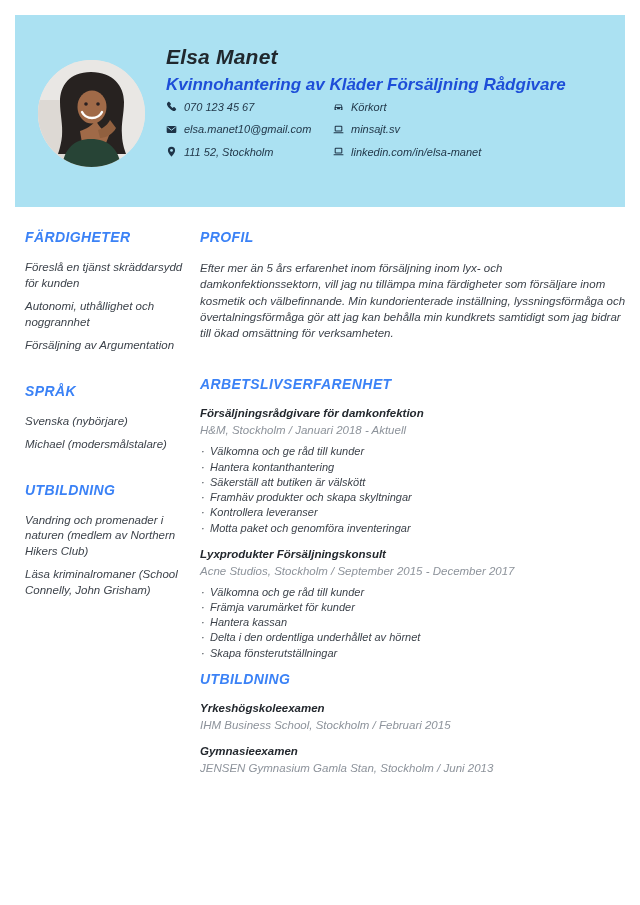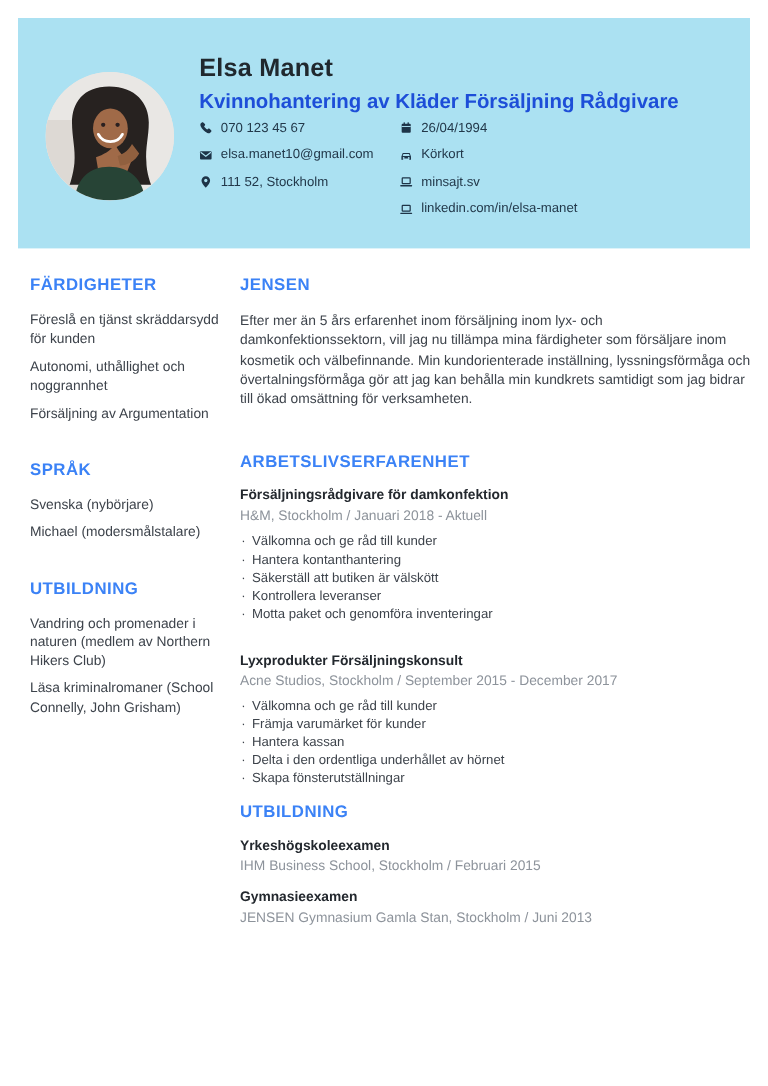--- a/index.html
+++ b/index.html
@@ -1,18 +1,18 @@
 <!DOCTYPE html>
 <html><head>
 <meta charset="utf-8">
 <style>
   * { margin:0; padding:0; box-sizing:border-box; }
   html,body { width:640px; height:905px; background:#ffffff; overflow:hidden;
               font-family:"Liberation Sans", sans-serif; }
-  .page { position:relative; width:628px; height:905px; background:#fff; }
+  .page { position:relative; width:628px; height:905px; background:#fff;font-style:italic; }
 
   
   .banner { position:absolute; left:15px; top:15px; width:610px; height:192px;
             background:#abe1f2; }
   .photo { position:absolute; left:23px; top:45px; width:107px; height:107px;
            border-radius:50%; overflow:hidden; background:#e9e7e4; }
   .name { position:absolute; left:151px; top:30px; font-size:21px; font-weight:bold;
           color:#20282e; letter-spacing:.2px; }
   .subtitle { position:absolute; left:151px; top:60px; font-size:17px; font-weight:bold;
               color:#1d4ed8; }
@@ -28,21 +28,21 @@
   .sidebar { position:absolute; left:25px; top:229px; width:158px; }
   .main    { position:absolute; left:200px; top:229px; width:426px; }
 
   .sec-h { font-size:14px; font-weight:bold; color:#3b82f6; letter-spacing:.4px;
            margin-bottom:15px; }
   .side-sec { margin-bottom:29px; }
   .side-item { font-size:11.5px; line-height:15.5px; color:#3d434b; margin-bottom:8px; }
 
   .profile-text { font-size:11.5px; line-height:16.3px; color:#3d434b; margin-bottom:35px; }
 
-  .job { margin-bottom:24px; }
+  .job { margin-bottom:12px; }
   .job-title { font-size:11.5px; font-weight:bold; color:#23282e; margin-bottom:5px; }
   .job-meta  { font-size:11.5px; color:#8d939b; margin-bottom:8px; }
   .bullets .b { position:relative; font-size:11px; line-height:15.2px; color:#3d434b;
                 padding-left:10px; }
   .bullets .b::before { content:"·"; position:absolute; left:1px; top:0; color:#3d434b; }
 
   .edu { margin-bottom:14px; }
   .edu-title { font-size:11.5px; font-weight:bold; color:#23282e; margin-bottom:5px; }
   .edu-meta  { font-size:11.5px; color:#8d939b; }
   .gap-lg { margin-bottom:10px; }
@@ -98,31 +98,20 @@
             </svg>
         </span>
         <span>111 52, Stockholm</span>
       </div>
     </div>
 
     <div class="contact-col col-b">
       <div class="contact-row">
         <span class="ci">
           <svg viewBox="0 0 16 16">
-              <rect x="2.5" y="3" width="11" height="11" rx="1.2" fill="#1e3448"></rect>
-              <rect x="4.8" y="1.3" width="1.6" height="3" rx=".6" fill="#1e3448"></rect>
-              <rect x="9.6" y="1.3" width="1.6" height="3" rx=".6" fill="#1e3448"></rect>
-              <line x1="2.5" y1="6.4" x2="13.5" y2="6.4" stroke="#abe1f2" stroke-width="1.2"></line>
-            </svg>
-        </span>
-        <span>26/04/1994</span>
-      </div>
-      <div class="contact-row">
-        <span class="ci">
-          <svg viewBox="0 0 16 16">
               <path fill="#1e3448" d="M2.2 9.2 3.8 5h8.4l1.6 4.2v4h-2.1v-1.3H4.3V13.2H2.2zM4.6 6.2l-.9 2.4h8.6l-.9-2.4z"></path>
               <circle cx="4.9" cy="11" r="1.1" fill="#abe1f2"></circle>
               <circle cx="11.1" cy="11" r="1.1" fill="#abe1f2"></circle>
             </svg>
         </span>
         <span>Körkort</span>
       </div>
       <div class="contact-row">
         <span class="ci">
           <svg viewBox="0 0 16 16">
@@ -162,34 +151,35 @@
     <div class="side-sec">
       <div class="sec-h">UTBILDNING</div>
       <div class="side-item">Vandring och promenader i naturen (medlem av Northern Hikers Club)</div>
       <div class="side-item">Läsa kriminalromaner (School Connelly, John Grisham)</div>
     </div>
   </div>
 
   <div class="main">
 
     <div>
-      <div class="sec-h">JENSEN</div>
+      <div class="sec-h">PROFIL</div>
       <div class="profile-text">Efter mer än 5 års erfarenhet inom försäljning inom lyx- och damkonfektionssektorn, vill jag nu tillämpa mina färdigheter som försäljare inom kosmetik och välbefinnande. Min kundorienterade inställning, lyssningsförmåga och övertalningsförmåga gör att jag kan behålla min kundkrets samtidigt som jag bidrar till ökad omsättning för verksamheten.</div>
     </div>
 
     <div>
       <div class="sec-h">ARBETSLIVSERFARENHET</div>
 
       <div class="job">
         <div class="job-title">Försäljningsrådgivare för damkonfektion</div>
         <div class="job-meta">H&amp;M, Stockholm / Januari 2018 - Aktuell</div>
         <div class="bullets">
           <div class="b">Välkomna och ge råd till kunder</div>
           <div class="b">Hantera kontanthantering</div>
           <div class="b">Säkerställ att butiken är välskött</div>
+          <div class="b">Framhäv produkter och skapa skyltningar</div>
           <div class="b">Kontrollera leveranser</div>
           <div class="b">Motta paket och genomföra inventeringar</div>
         </div>
       </div>
 
       <div class="job gap-lg">
         <div class="job-title">Lyxprodukter Försäljningskonsult</div>
         <div class="job-meta">Acne Studios, Stockholm / September 2015 - December 2017</div>
         <div class="bullets">
           <div class="b">Välkomna och ge råd till kunder</div>

